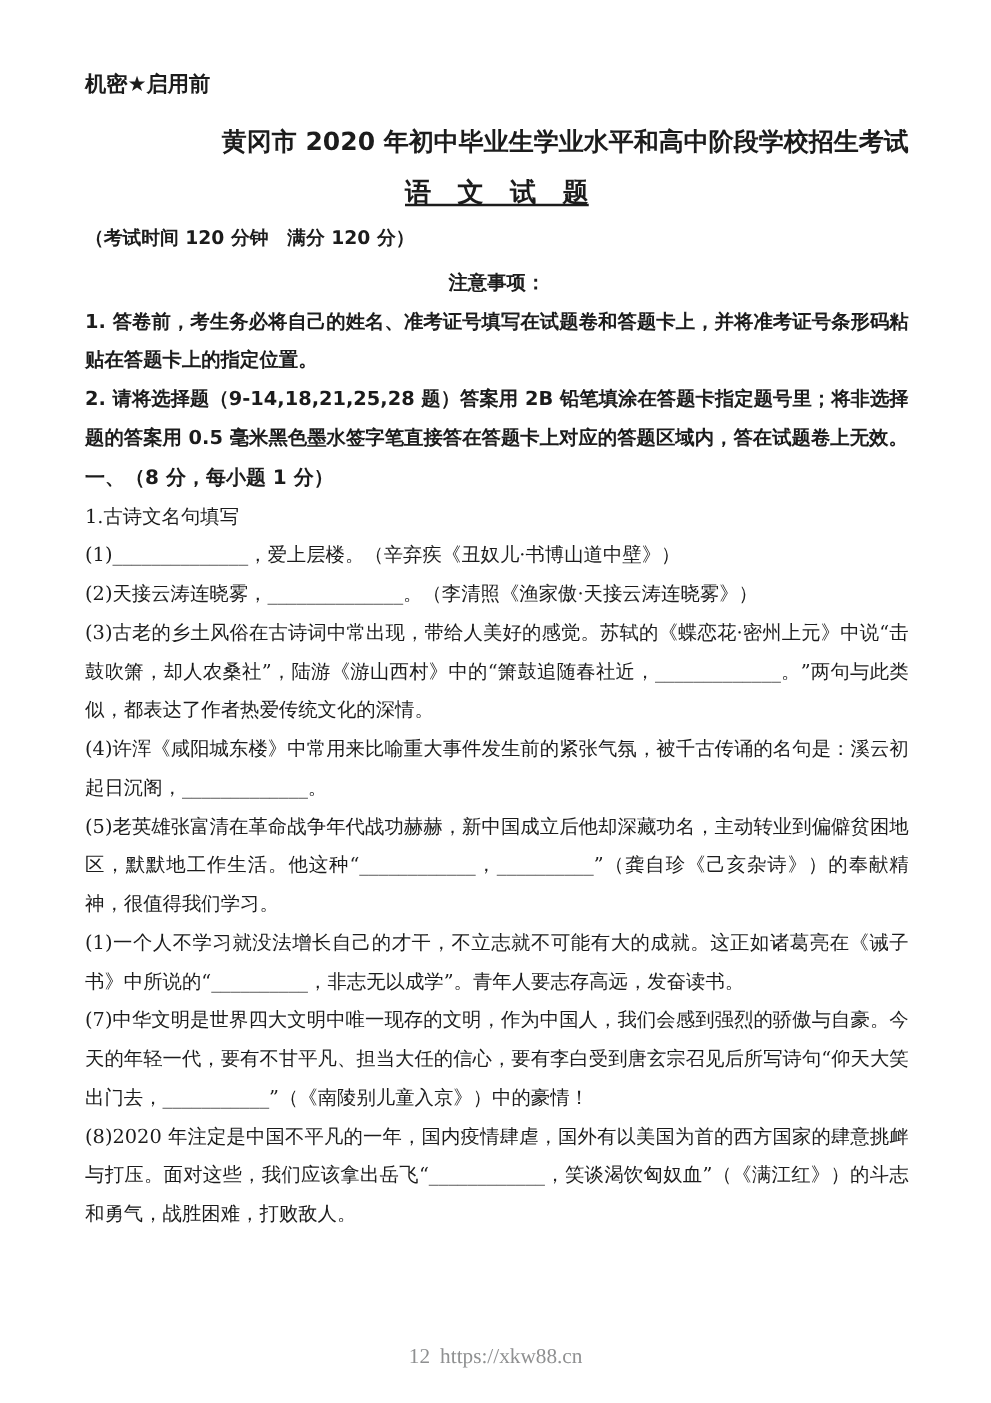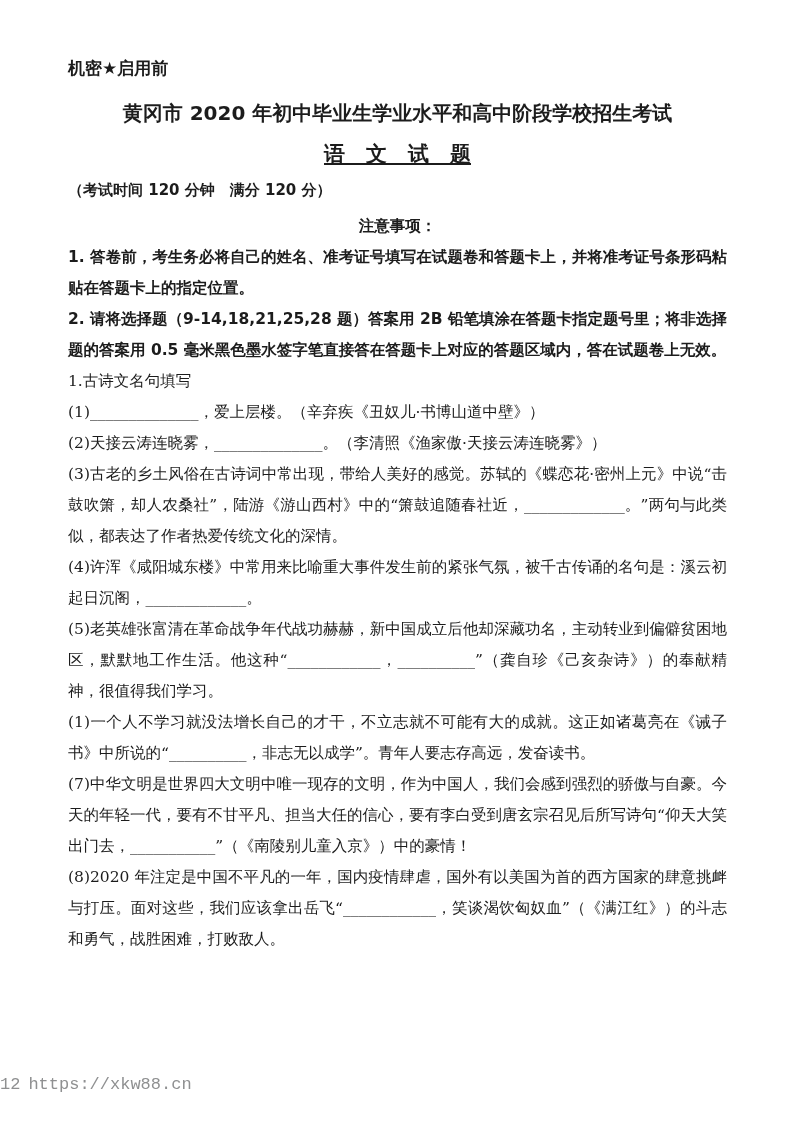--- a/index.html
+++ b/index.html
@@ -25,21 +25,21 @@
     font-size: 17px;
     line-height: 1.45;
     text-align: left;
   }
   .title {
     margin: 18px 0 0 0;
     font-family: "DejaVu Sans", "Liberation Sans", sans-serif;
     font-weight: 700;
     font-size: 20px;
     line-height: 1.4;
-    text-align: center;
+    text-align: right;
   }
   .subject {
     margin: 13px 0 0 0;
     font-family: "DejaVu Sans", "Liberation Sans", sans-serif;
     font-weight: 700;
     font-size: 21px;
     line-height: 1.4;
     text-align: center;
     text-decoration: underline;
   }
@@ -82,23 +82,23 @@
     font-size: 15.5px;
     line-height: 2.0;
     text-align: justify;
     word-break: break-all;
   }
   .footer {
     position: absolute;
     left: 0;
     right: 0;
     bottom: 26px;
-    text-align: left;
+    text-align: center;
     color: #8f9091;
-    font-family: Liberation Mono, monospace;
+    font-family: Liberation Serif, serif;
     font-size: 17px;
     line-height: 1.3;
   }
   .footer .page-number {
     margin-right: 8px;
   }
 </style>
 </head>
 <body>
 
@@ -110,20 +110,21 @@
 
   <h2 class="subject">语　文　试　题</h2>
 
   <div class="exam-info">（考试时间 120 分钟　满分 120 分）</div>
 
   <div class="notes-heading">注意事项：</div>
 
   <p class="note">1. 答卷前，考生务必将自己的姓名、准考证号填写在试题卷和答题卡上，并将准考证号条形码粘贴在答题卡上的指定位置。</p>
   <p class="note">2. 请将选择题（9-14,18,21,25,28 题）答案用 2B 铅笔填涂在答题卡指定题号里；将非选择题的答案用 0.5 毫米黑色墨水签字笔直接答在答题卡上对应的答题区域内，答在试题卷上无效。</p>
 
+  <div class="section-heading">一、（8 分，每小题 1 分）</div>
 
   <div class="question-heading">1.古诗文名句填写</div>
 
   <p class="item">(1)______________，爱上层楼。（辛弃疾《丑奴儿·书博山道中壁》）</p>
   <p class="item">(2)天接云涛连晓雾，______________。（李清照《渔家傲·天接云涛连晓雾》）</p>
   <p class="item">(3)古老的乡土风俗在古诗词中常出现，带给人美好的感觉。苏轼的《蝶恋花·密州上元》中说“击鼓吹箫，却人农桑社”，陆游《游山西村》中的“箫鼓追随春社近，_____________。”两句与此类似，都表达了作者热爱传统文化的深情。</p>
   <p class="item">(4)许浑《咸阳城东楼》中常用来比喻重大事件发生前的紧张气氛，被千古传诵的名句是：溪云初起日沉阁，_____________。</p>
   <p class="item">(5)老英雄张富清在革命战争年代战功赫赫，新中国成立后他却深藏功名，主动转业到偏僻贫困地区，默默地工作生活。他这种“____________，__________”（龚自珍《己亥杂诗》）的奉献精神，很值得我们学习。</p>
   <p class="item">(1)一个人不学习就没法增长自己的才干，不立志就不可能有大的成就。这正如诸葛亮在《诫子书》中所说的“__________，非志无以成学”。青年人要志存高远，发奋读书。</p>
   <p class="item">(7)中华文明是世界四大文明中唯一现存的文明，作为中国人，我们会感到强烈的骄傲与自豪。今天的年轻一代，要有不甘平凡、担当大任的信心，要有李白受到唐玄宗召见后所写诗句“仰天大笑出门去，___________”（《南陵别儿童入京》）中的豪情！</p>

